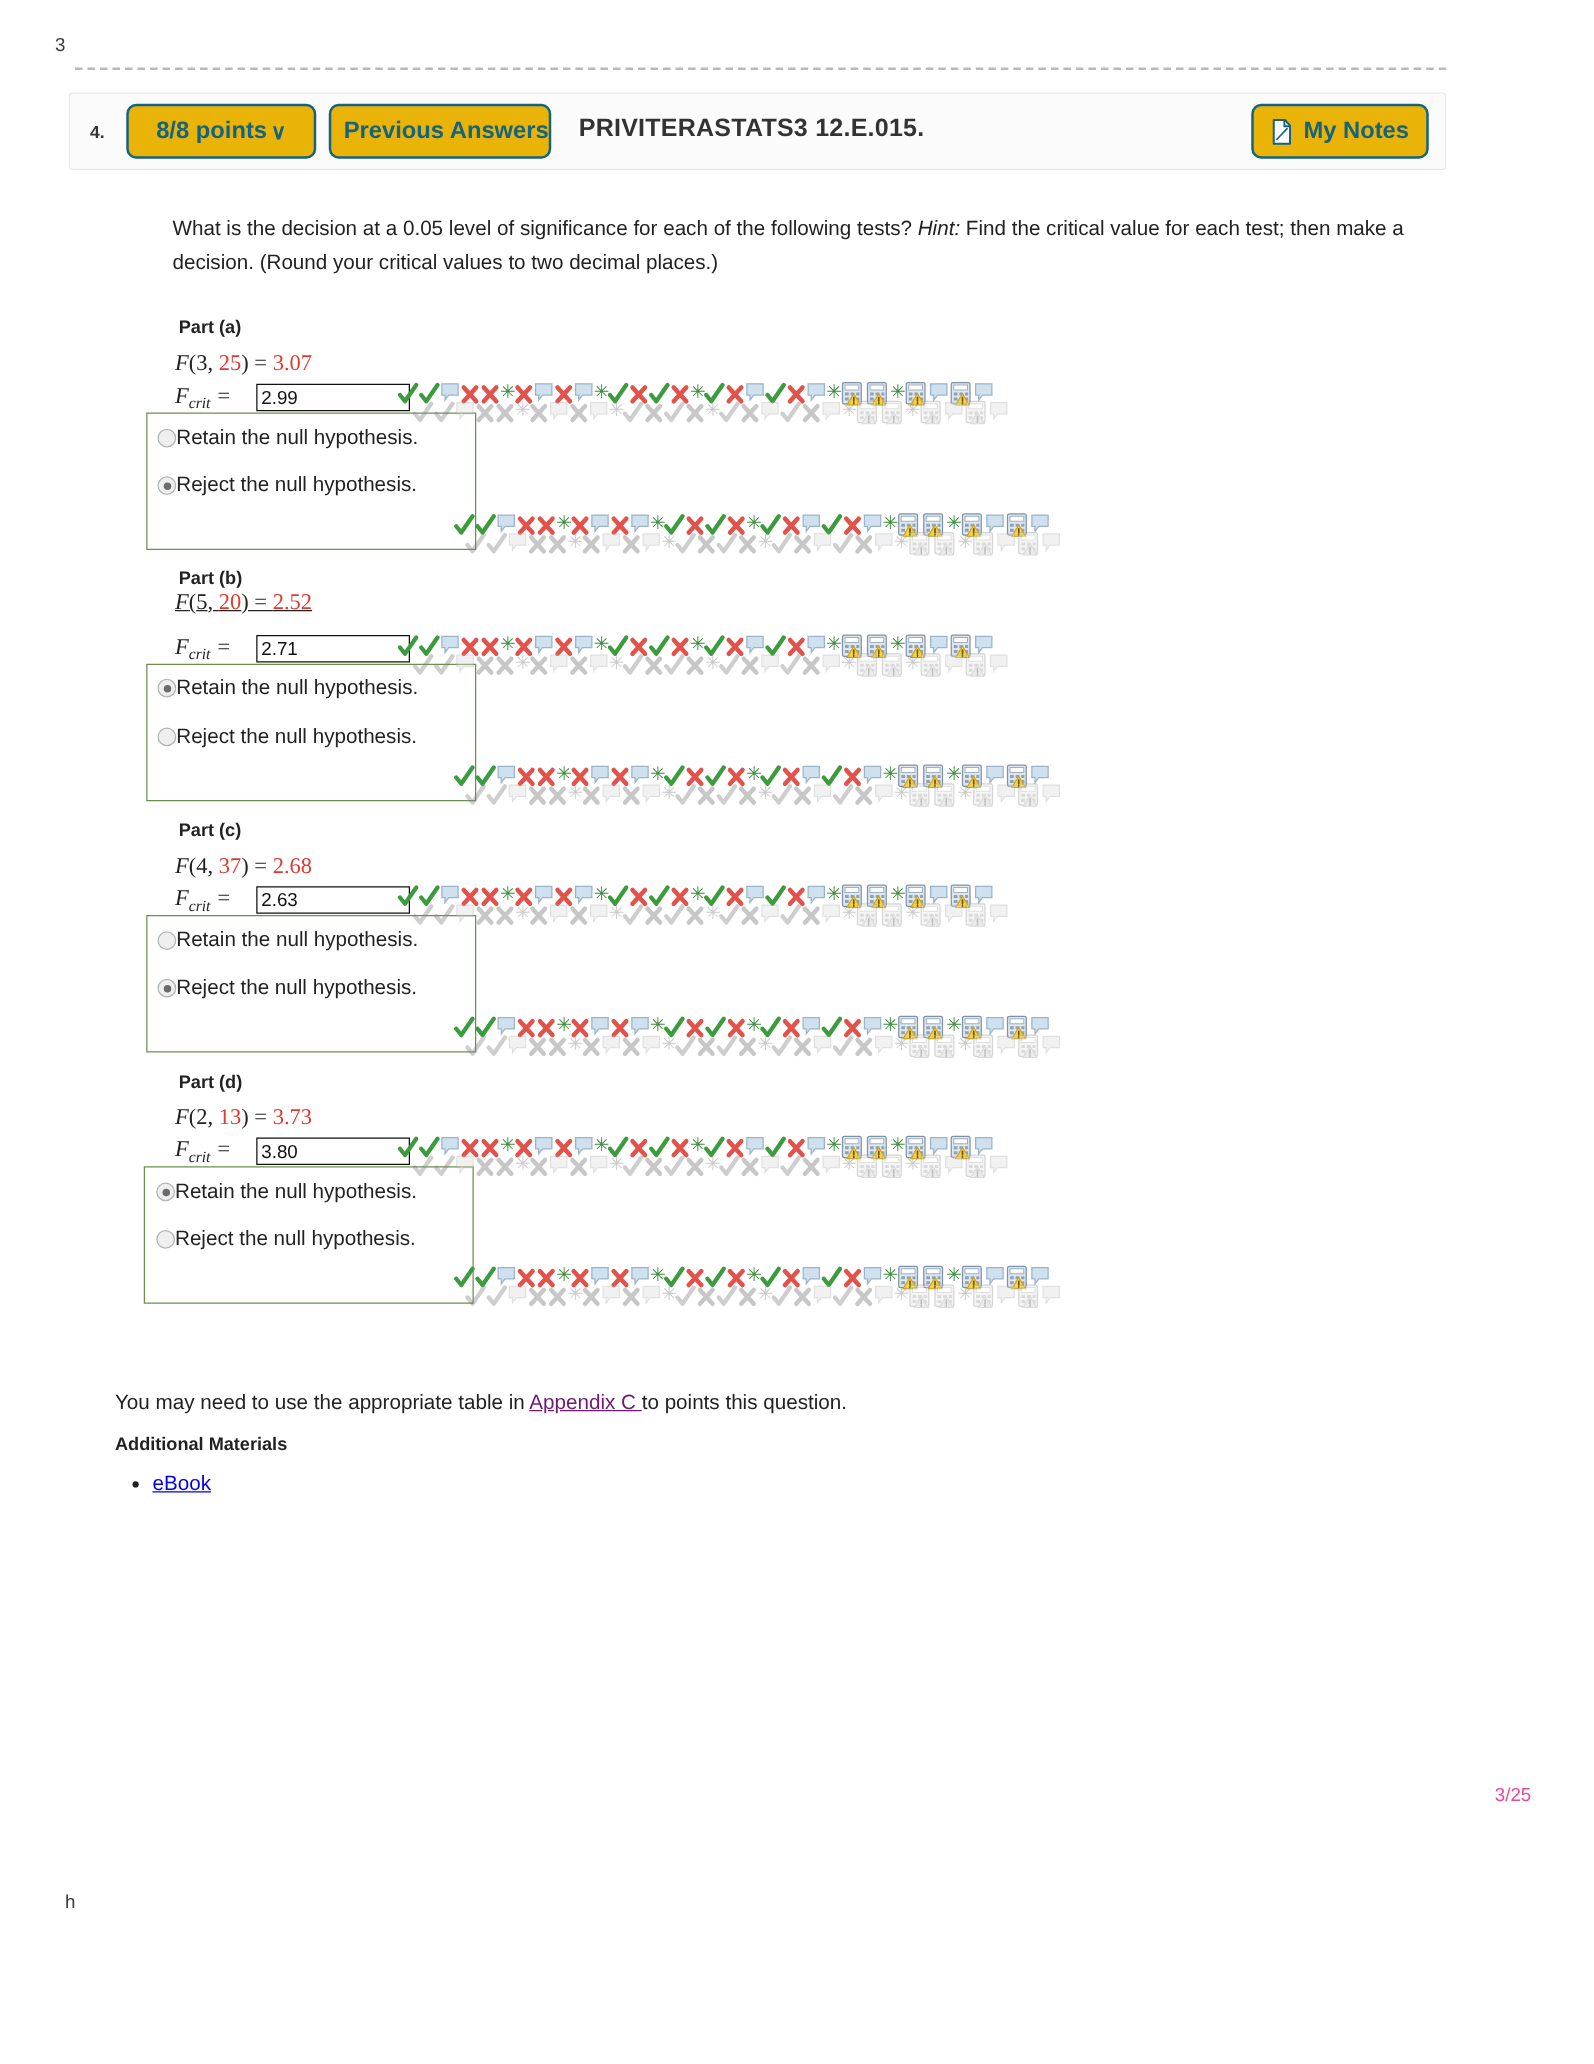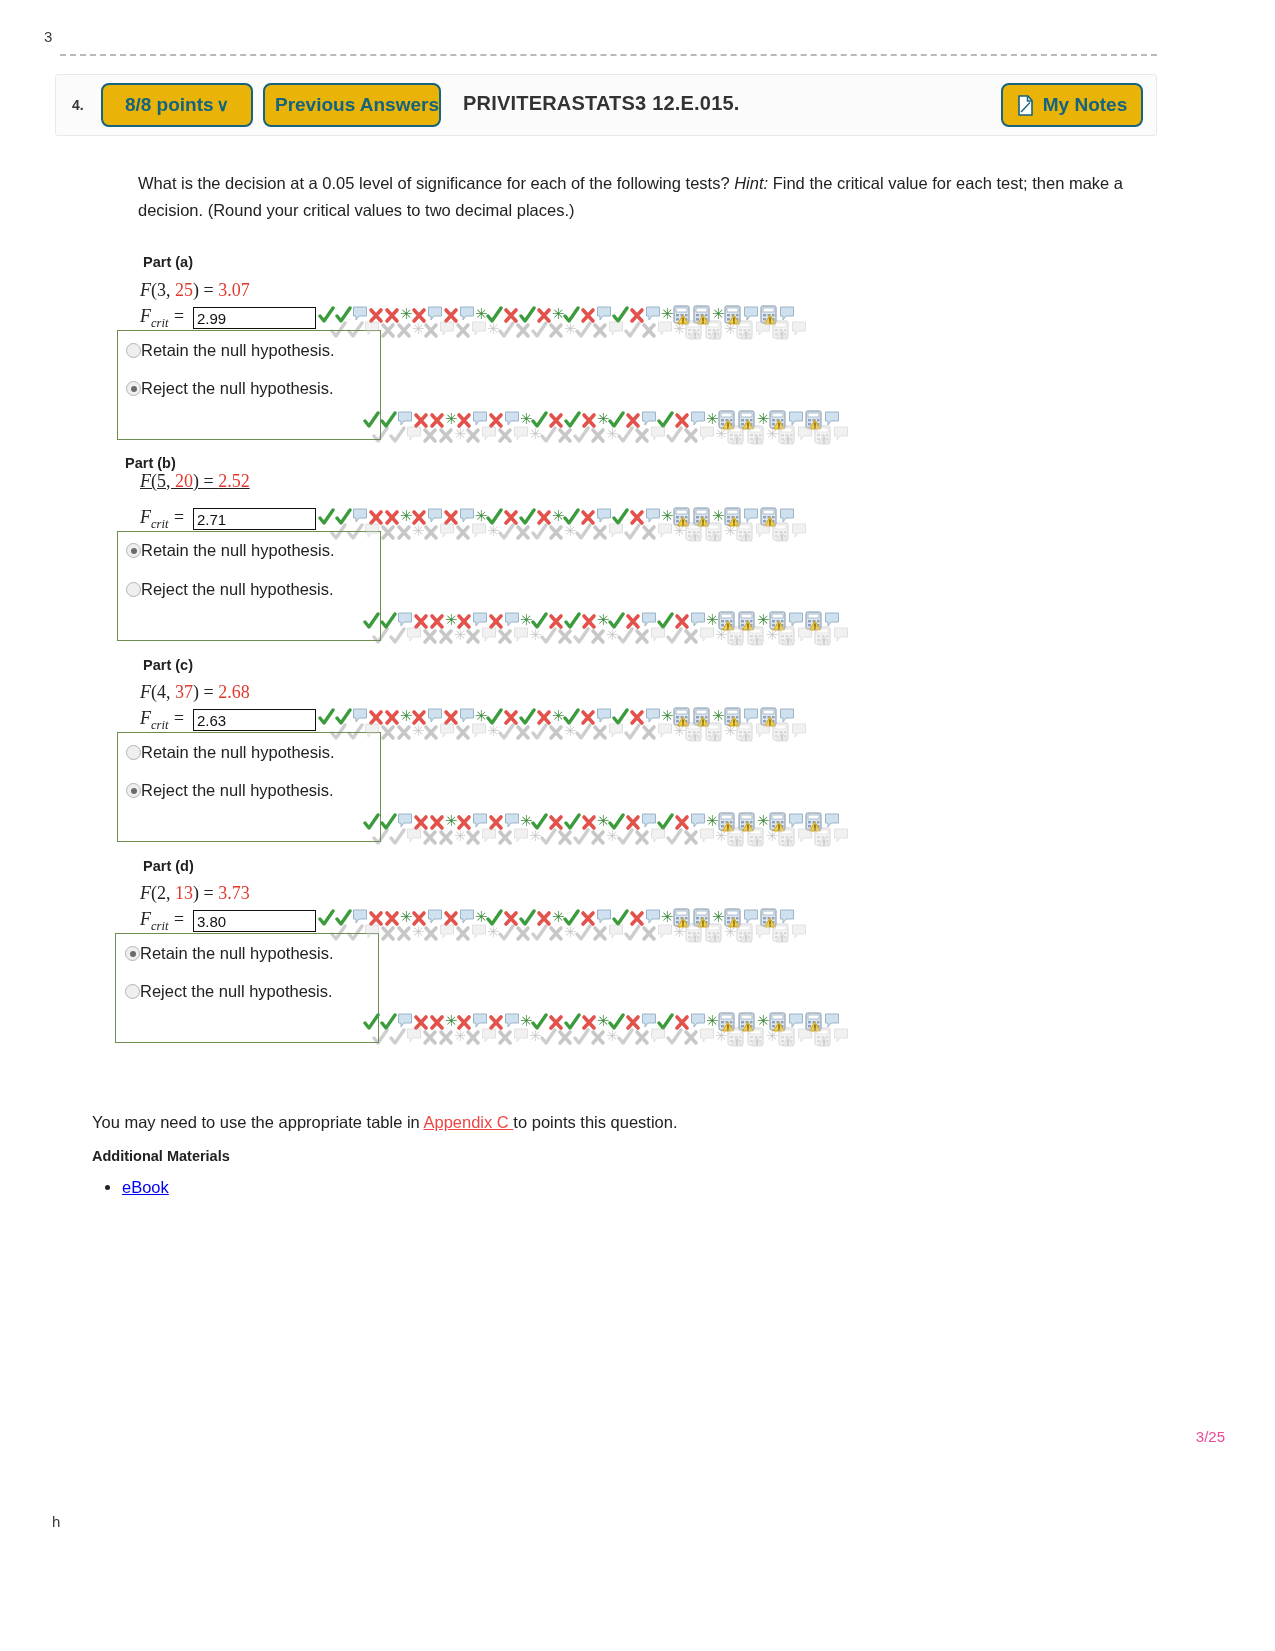--- a/index.html
+++ b/index.html
@@ -94,21 +94,21 @@
   .red { color: #e03a2f; }
   .fcrit-row {
     position: absolute;
     display: flex;
     align-items: center;
     white-space: nowrap;
   }
   .fcrit-lbl {
     font-family: "Liberation Serif", serif;
     font-size: 18px; color: #222; font-style: italic;
-    margin-right: 8px;
+    margin-right: 20px;
   }
   .fcrit-lbl sub { font-size: 12.5px; font-style: italic; }
   .ansbox {
     width: 123px; height: 22px;
     border: 1.6px solid #111;
     background: #fff;
     font-family: "Liberation Sans", sans-serif;
     font-size: 15px;
     color: #111;
     padding: 0 3px;
@@ -170,21 +170,21 @@
   .g-star { width: 11px; height: 20px; color:#3c8a3c; font-size: 15px; line-height: 18px; text-align:center; }
   
   .g-calc { width: 20px; height: 20px; }
 
   
   .note-line {
     position: absolute;
     left: 92px; top: 1113px;
     font-size: 16.5px; color: #222;
   }
-  .note-line a { color: #ef4444; }
+  .note-line a { color: #701a75; }
   .addl {
     position: absolute;
     left: 92px; top: 1148px;
     font-size: 14.5px; font-weight: bold; color: #222;
   }
 
   .footer-left {
     position: absolute;
     left: 52px; top: 1513px;
     font-size: 15px; color: #3a3a3a;
@@ -244,21 +244,21 @@
   <div class="radiobox" style="left:117px; top:330px; width:264px; height:110px;"></div>
   <div class="radio-row" style="left:126px; top:341px;">
     <span class="radio"></span>
     <span class="radio-lbl">Retain the null hypothesis.</span>
   </div>
   <div class="radio-row" style="left:126px; top:379px;">
     <span class="radio on"></span>
     <span class="radio-lbl">Reject the null hypothesis.</span>
   </div>
 
-  <div class="part-label" style="left:125px; top:455px;">Part (b)</div>
+  <div class="part-label" style="left:143px; top:455px;">Part (b)</div>
   <div class="fline" style="left:140px; top:471px;text-decoration:underline;">
     <span class="ital">F</span>(<span>5</span>, <span class="red">20</span>) = <span class="red">2.52</span>
   </div>
   <div class="fcrit-row" style="left:140px; top:507px;">
     <span class="fcrit-lbl"><span>F</span><sub>crit</sub> =</span>
     <input class="ansbox" value="2.71" style="">
   </div>
   <div class="radiobox" style="left:117px; top:531px; width:264px; height:110px;"></div>
   <div class="radio-row" style="left:126px; top:541px;">
     <span class="radio on"></span>

